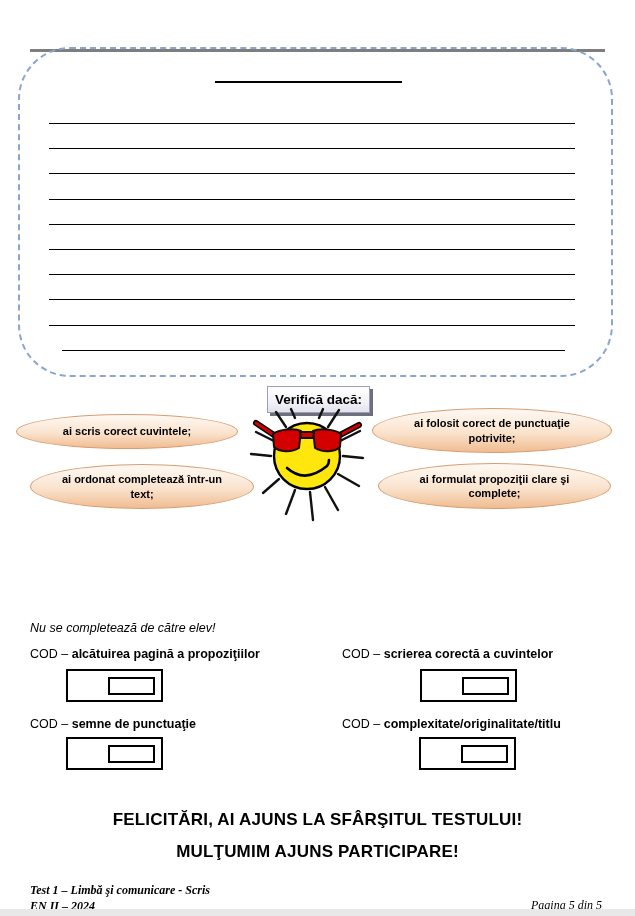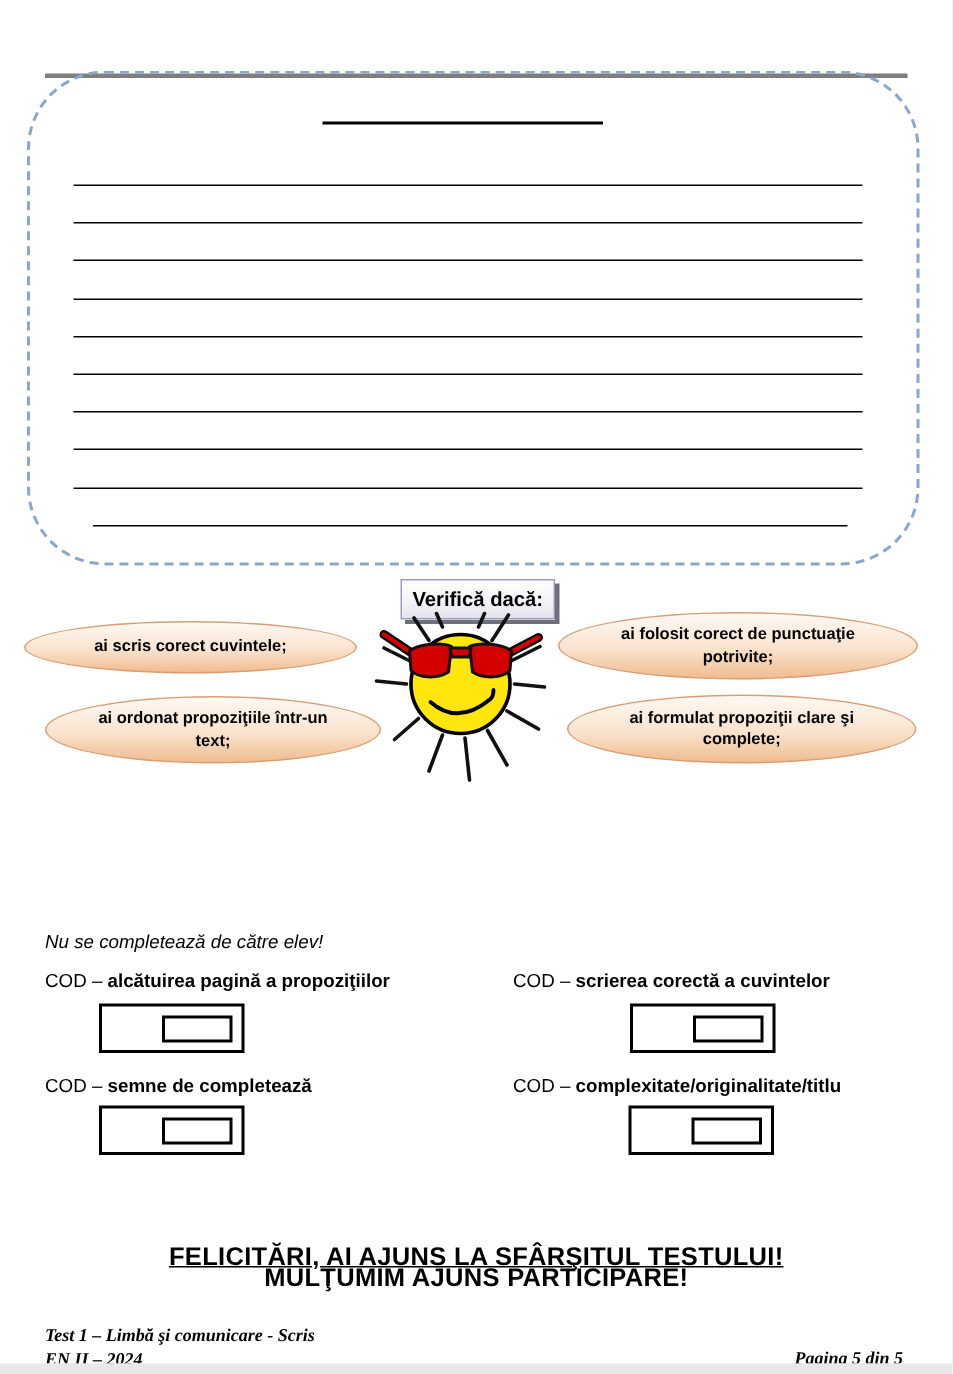--- a/index.html
+++ b/index.html
@@ -50,25 +50,25 @@
   .cod-2t{left:30px;top:717px;}
   .cod-3t{left:342px;top:717px;}
   .score-box{position:absolute;width:97px;height:33px;border:2px solid #000;box-sizing:border-box;background:#fff;}
   .score-box .inner{position:absolute;left:40px;top:6px;width:47px;height:18px;border:2px solid #000;box-sizing:border-box;background:#fff;}
   .sb-0{left:66px;top:669px;}
   .sb-1{left:420px;top:669px;}
   .sb-2{left:66px;top:737px;}
   .sb-3{left:419px;top:737px;}
   
   .congrats{position:absolute;left:0;width:635px;text-align:center;font-weight:bold;font-size:17px;letter-spacing:.2px;}
-  .congrats.l1{top:828px;text-decoration:underline;}
+  .congrats.l1{top:810px;}
   .congrats.l2{top:842px;}
   
   .footer-left{position:absolute;left:30px;top:883px;font-family:"Liberation Serif",serif;font-style:italic;font-weight:bold;font-size:12px;line-height:1.3;}
-  .footer-right{position:absolute;right:33px;top:898px;font-family:"Liberation Serif",serif;font-style:italic;font-weight:bold;font-size:12px;}
+  .footer-right{position:absolute;right:33px;top:898px;font-family:"Liberation Serif",serif;font-style:italic;font-weight:normal;font-size:12px;}
 </style>
 </head>
 <body>
 
 <div class="page">
 
   <div class="header-rule"></div>
 
   <div class="dashed-box"></div>
   <div class="title-line"></div>
@@ -120,36 +120,36 @@
     </svg>
   </div>
 
   <div class="oval oval-0">
     <span>ai scris corect cuvintele;</span>
   </div>
   <div class="oval oval-1">
     <span>ai folosit corect de punctuaţie potrivite;</span>
   </div>
   <div class="oval oval-2">
-    <span>ai ordonat propoziţiile într-un text;</span>
+    <span>ai ordonat completează într-un text;</span>
   </div>
   <div class="oval oval-3">
     <span>ai formulat propoziţii clare şi complete;</span>
   </div>
 
   <div class="note">Nu se completează de către elev!</div>
 
   <div class="cod-text cod-0t">
     <span>COD – </span><span class="lbl">alcătuirea pagină a propoziţiilor</span>
   </div>
   <div class="cod-text cod-1t">
     <span>COD – </span><span class="lbl">scrierea corectă a cuvintelor</span>
   </div>
   <div class="cod-text cod-2t">
-    <span>COD – </span><span class="lbl">semne de completează</span>
+    <span>COD – </span><span class="lbl">semne de punctuaţie</span>
   </div>
   <div class="cod-text cod-3t">
     <span>COD – </span><span class="lbl">complexitate/originalitate/titlu</span>
   </div>
 
   <div class="score-box sb-0">
       <div class="inner"></div>
     </div>
   <div class="score-box sb-1">
       <div class="inner"></div>

